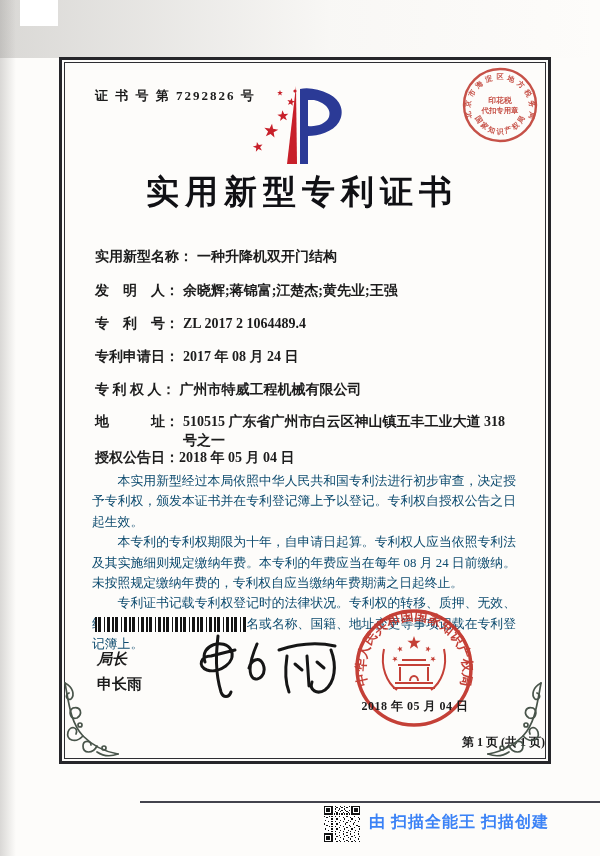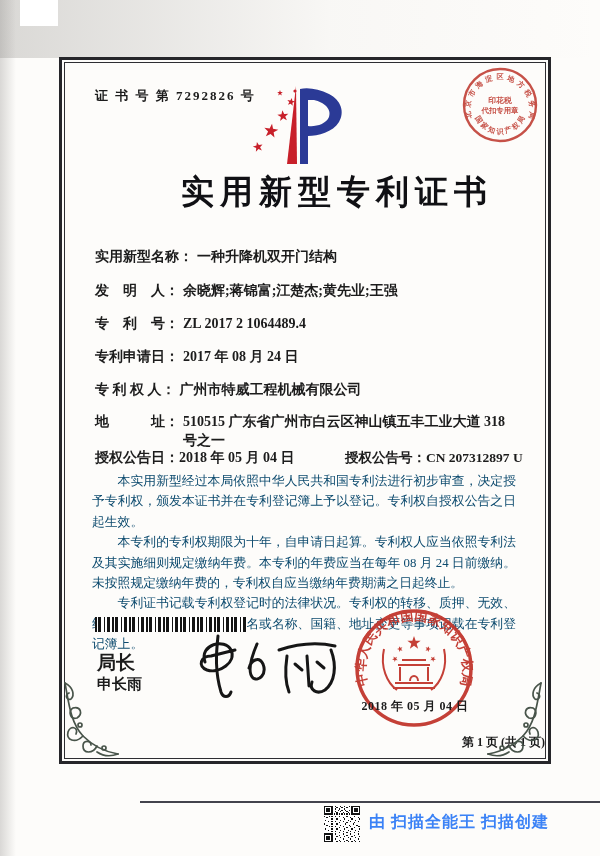--- a/index.html
+++ b/index.html
@@ -5,31 +5,31 @@
   html,body{margin:0;padding:0;}
   body{width:600px;height:856px;background:#ffffff;font-family:"Liberation Serif","DejaVu Serif",serif;color:#1c1c1c;overflow:hidden;}
   .page{position:relative;width:600px;height:856px;background:#fdfcfa;}
   .shade-top{position:absolute;left:0;top:0;width:100%;height:58px;background:linear-gradient(90deg,rgba(160,158,154,.38),rgba(160,158,154,.05) 55%,rgba(160,158,154,0));}
   .shade-left{position:absolute;left:0;top:0;width:16px;height:100%;background:linear-gradient(90deg,rgba(150,148,145,.35),rgba(150,148,145,0));}
   .notch{position:absolute;left:20px;top:0;width:38px;height:26px;background:#fff;}
   .frame{position:absolute;left:59px;top:57px;width:486px;height:701px;border:3px solid #26262a;}
   .frame-inner{position:absolute;inset:2px;border:1px solid #2e2e32;}
   .cert-no{position:absolute;left:95px;top:87px;font-size:13px;font-weight:700;letter-spacing:2px;}
   .logo{position:absolute;left:238px;top:84px;}
-  .title{position:absolute;left:59px;top:170px;width:486px;text-align:center;font-size:33px;font-weight:700;letter-spacing:6px;color:#101014;padding-left:35px;}
+  .title{position:absolute;left:59px;top:170px;width:486px;text-align:center;font-size:33px;font-weight:700;letter-spacing:6px;color:#101014;}
   .frow{position:absolute;left:95px;width:422px;display:flex;font-size:14px;font-weight:700;line-height:19px;}
   .frow .lbl{white-space:nowrap;margin-right:4px;}
   .frow .val{flex:1;}
   .r1{top:247px}.r2{top:281px}.r3{top:314px}.r4{top:347px}.r5{top:380px}.r6{top:412px}
   .grant-left{position:absolute;left:95px;top:449px;font-size:14px;font-weight:700;white-space:nowrap;}
   .grant-right{position:absolute;left:345px;top:449px;font-size:13.5px;font-weight:700;white-space:nowrap;}
   .paras{position:absolute;left:92px;top:471px;width:424px;font-size:12.8px;line-height:20.4px;text-align:justify;color:#0c4a6e;}
   .paras p{margin:0;text-indent:2em;}
   .barcode{position:absolute;left:95px;top:617px;width:152px;height:15px;background:repeating-linear-gradient(90deg,#141414 0 2px,#fff 2px 3px,#141414 3px 6px,#fff 6px 9px,#141414 9px 10px,#fff 10px 12px,#141414 12px 15px,#fff 15px 17px);}
-  .officer-title{position:absolute;left:97px;top:650px;font-size:19px;font-weight:700;font-family:"Liberation Sans","DejaVu Sans",sans-serif;}
+  .officer-title{position:absolute;left:97px;top:650px;font-size:15px;font-weight:700;font-family:"Liberation Sans","DejaVu Sans",sans-serif;font-style:italic;}
   .officer-name{position:absolute;left:97px;top:675px;font-size:15px;font-weight:700;font-family:Liberation Serif, serif;}
   .signature{position:absolute;left:185px;top:632px;}
   .page-info{position:absolute;left:59px;top:734px;width:486px;text-align:right;font-size:12px;font-weight:600;}
   .seal-main{position:absolute;left:353px;top:607px;opacity:.92;}
   .seal-date{position:absolute;left:356px;top:698px;width:118px;text-align:center;font-size:12px;font-weight:700;color:#1d1d1d;letter-spacing:.5px;}
   .seal-tax{position:absolute;left:460px;top:65px;opacity:.88;}
   .orn{position:absolute;top:681px;}
   .orn-l{left:62px;}
   .orn-r{left:486px;transform:scaleX(-1);}
   .footer-line{position:absolute;left:140px;top:801px;width:460px;height:2px;background:#43434c;}
@@ -103,23 +103,20 @@
   <div class="frow r5">
     <span class="lbl">专 利 权 人：</span>
     <span class="val">广州市特威工程机械有限公司</span>
   </div>
   <div class="frow r6">
     <span class="lbl">地　　　址：</span>
     <span class="val">510515 广东省广州市白云区神山镇五丰工业大道 318 号之一</span>
   </div>
   <div class="grant-left">
     <span>授权公告日：</span><span>2018 年 05 月 04 日</span>
-  </div>
-  <div class="grant-right">
-    <span>授权公告号：</span><span>CN 207312897 U</span>
   </div>
 
   <div class="paras">
     <p>本实用新型经过本局依照中华人民共和国专利法进行初步审查，决定授予专利权，颁发本证书并在专利登记簿上予以登记。专利权自授权公告之日起生效。</p>
     <p>本专利的专利权期限为十年，自申请日起算。专利权人应当依照专利法及其实施细则规定缴纳年费。本专利的年费应当在每年 08 月 24 日前缴纳。未按照规定缴纳年费的，专利权自应当缴纳年费期满之日起终止。</p>
     <p>专利证书记载专利权登记时的法律状况。专利权的转移、质押、无效、终止、恢复和专利权人的姓名或名称、国籍、地址变更等事项记载在专利登记簿上。</p>
   </div>
 
   <div class="barcode"></div>
 

